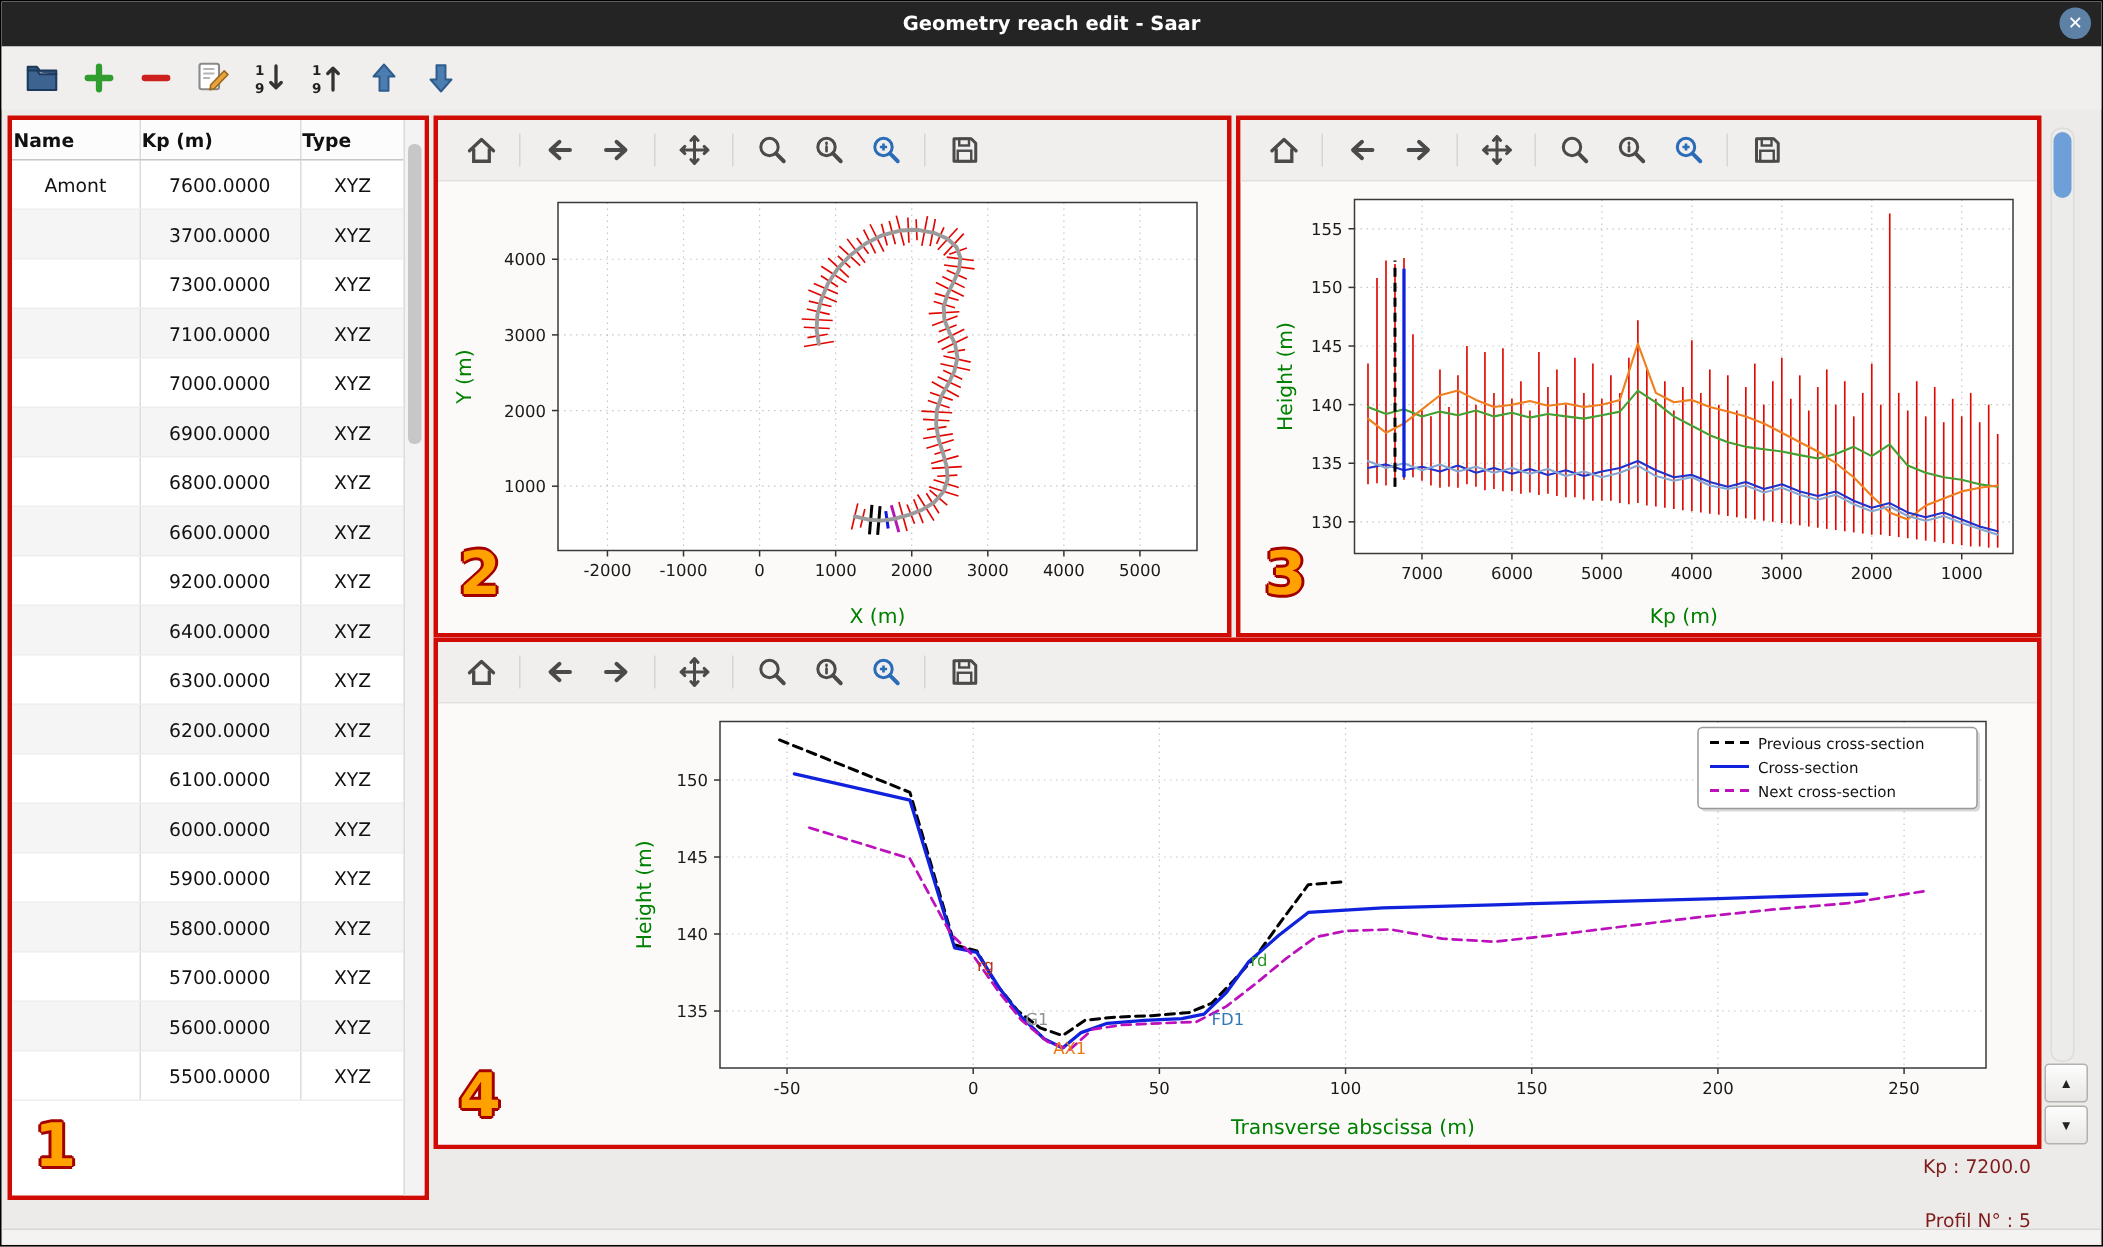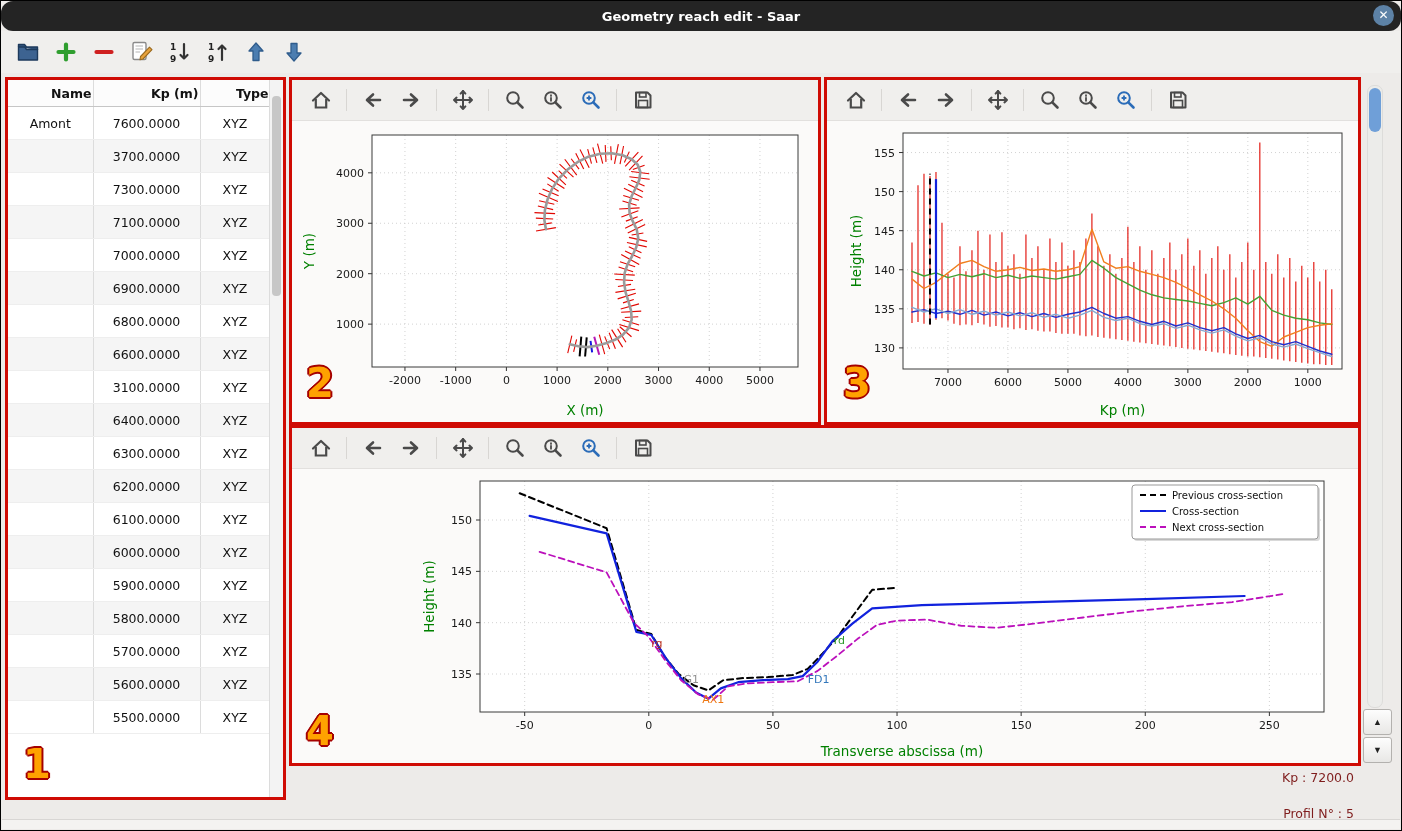--- a/index.html
+++ b/index.html
@@ -1,41 +1,41 @@
 <!DOCTYPE html>
 <html><head>
 <meta charset="utf-8">
 <style>
   html,body{margin:0;padding:0;background:#3a3a3a;}
   .window{position:relative;width:1402px;height:831px;background:#edebe9;
     font-family:"DejaVu Sans",sans-serif;border:1px solid #000;box-sizing:border-box;overflow:hidden;}
   
   .titlebar{position:absolute;left:0;top:0;right:0;height:30px;background:#242424;
-    display:flex;align-items:center;justify-content:center;border-radius:12px;}
+    display:flex;align-items:center;justify-content:center;}
   .title{color:#fff;font-size:13px;font-weight:bold;}
   .close-btn{position:absolute;right:7px;top:4px;width:21px;height:21px;border-radius:50%;
     background:#5d82a6;color:#fff;border:none;font-size:12px;line-height:21px;text-align:center;padding:0;}
   
   .main-toolbar{position:absolute;left:0;top:30px;right:0;height:42px;background:#f0efed;
     display:flex;align-items:center;gap:11px;padding-left:13px;}
   .mtb-btn{width:27px;height:27px;display:flex;align-items:center;justify-content:center;background:none;border:none;padding:0;}
   
   .panel{position:absolute;border:3px solid #cf0b04;background:#fbfaf8;box-sizing:border-box;overflow:hidden;}
   #panel1{left:4px;top:76px;width:281px;height:723px;background:#fff;}
   #panel2{left:288px;top:76px;width:532px;height:348px;}
   #panel3{left:823px;top:76px;width:537px;height:348px;}
   #panel4{left:288px;top:424px;width:1072px;height:341px;}
   .plot-toolbar{height:40px;background:#f0efed;border-bottom:1px solid #e2e0de;
     display:flex;align-items:center;gap:13px;padding-left:16px;}
   .ptb-btn{width:25px;height:25px;background:none;border:none;padding:0;display:flex;align-items:center;justify-content:center;}
   .ptb-sep{width:1px;height:22px;background:#d8d6d3;}
   .panel svg.plot{display:block;}
   
   #profiles-table{border-collapse:collapse;table-layout:fixed;width:262px;font-size:12.5px;color:#111;}
-  #profiles-table th{height:24px;font-weight:bold;text-align:right;background:#fcfcfc;
+  #profiles-table th{height:24px;font-weight:bold;text-align:left;background:#fcfcfc;
     border-bottom:1px solid #c6c6c6;border-right:1px solid #dcdcdc;}
   #profiles-table td{height:30px;text-align:center;border-right:1px solid #dcdcdc;border-bottom:1px solid #eeeeee;
     overflow:hidden;white-space:nowrap;}
   #profiles-table tr:nth-child(even) td{background:#f5f5f5;}
   #profiles-table tr.sel td{background:#3179c8;color:#fff;}
   .tbl-scroll{position:absolute;right:0;top:0;bottom:0;width:13px;background:#f3f3f3;border-left:1px solid #dcdcdc;}
   .tbl-thumb{position:absolute;left:2px;right:2px;top:16px;height:200px;background:#c7c7c7;border-radius:4px;}
   
   .badge{position:absolute;font-size:40px;font-weight:bold;color:#ffa200;z-index:20;line-height:1;
     text-shadow:-2px 0 #a50000,2px 0 #a50000,0 -2px #a50000,0 2px #a50000,
@@ -169,21 +169,21 @@
             <td>6800.0000</td>
             <td>XYZ</td>
           </tr>
           <tr>
             <td></td>
             <td>6600.0000</td>
             <td>XYZ</td>
           </tr>
           <tr>
             <td></td>
-            <td>3100.0000</td>
+            <td>9200.0000</td>
             <td>XYZ</td>
           </tr>
           <tr>
             <td></td>
             <td>6400.0000</td>
             <td>XYZ</td>
           </tr>
           <tr>
             <td></td>
             <td>6300.0000</td>

